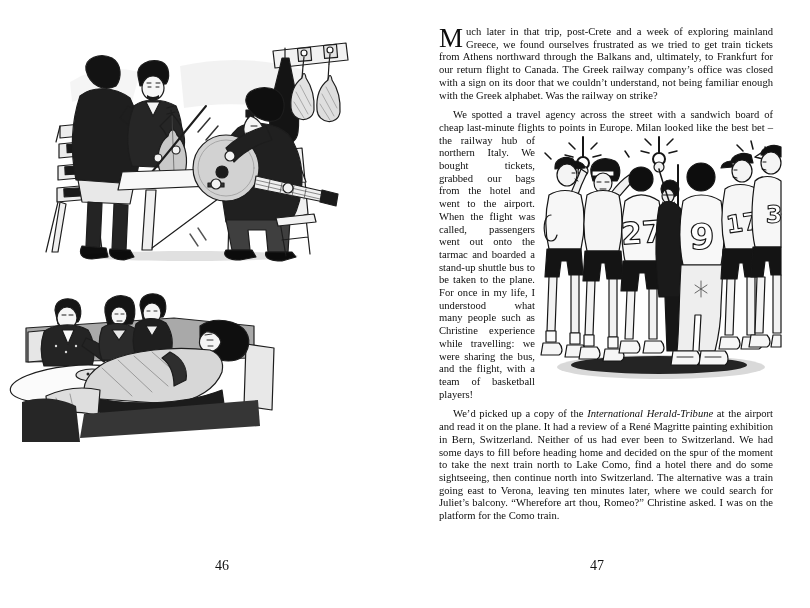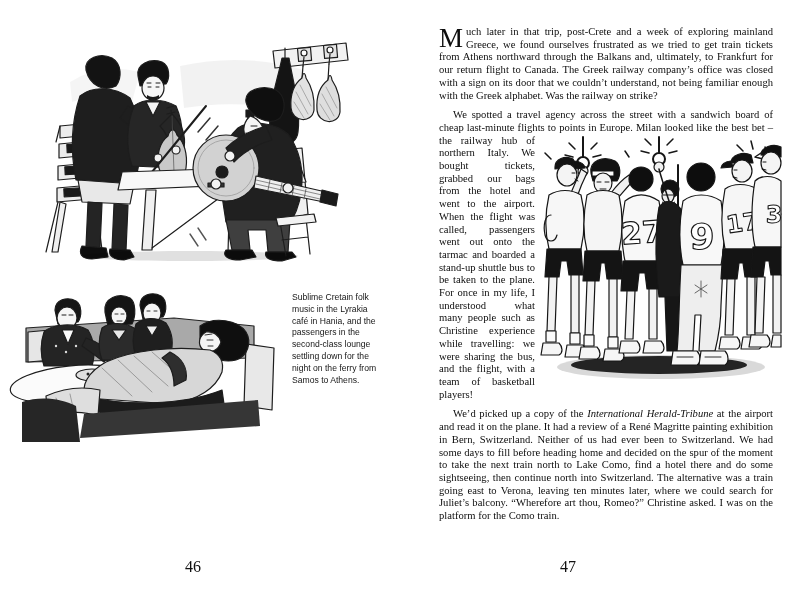--- a/index.html
+++ b/index.html
@@ -6,21 +6,21 @@
   .spread{position:relative;width:810px;height:608px;background:#ffffff;overflow:hidden;
           font-family:"Liberation Serif",serif;color:#0d0d0d;}
   .page{position:absolute;top:0;height:608px;}
   .page-left{left:0;width:405px;}
   .page-right{left:405px;width:405px;}
   figure{margin:0;}
   .illus-cafe{position:absolute;left:30px;top:22px;width:356px;height:240px;}
   .illus-ferry{position:absolute;left:22px;top:288px;width:258px;height:157px;}
   .caption{position:absolute;left:292px;top:292px;width:86px;
            font-family:"Liberation Sans",sans-serif;font-size:8.6px;line-height:11.8px;color:#161616;}
-  .pagenum{position:absolute;top:558px;width:44px;text-align:left;font-size:16px;color:#111;}
+  .pagenum{position:absolute;top:558px;width:44px;text-align:right;font-size:14px;color:#111;}
   .pn-left{left:185px;}
   .pn-right{left:155px;} 
   .text-col{position:absolute;left:34px;top:26px;width:334px;  
             font-size:10.6px;line-height:12.7px;text-align:justify;}
   .text-col p{margin:0 0 7px 0;}
   .p-indent{text-indent:14px;}
   .dropcap{float:left;font-size:27px;line-height:22px;padding:1px 3px 0 0;color:#0d0d0d;}
   .bball-float{float:right;width:240px;height:252px;margin:2px -8px 0 6px;}
   .bball-float svg{display:block;}
   svg{overflow:visible;}
@@ -208,21 +208,20 @@
             <path d="M24,108 C42,100 60,98 78,102 L76,128 C58,122 40,124 26,132 Z" fill="#dedede"></path>
             <path d="M34,110 L40,126 M48,106 L52,124" stroke="#8a8a8a" stroke-width="0.8"></path>
           </g>
 
           <path d="M0,114 C18,108 38,110 54,118 L58,154 L0,154 Z" fill="#262626" stroke="none"></path>
           <path d="M62,126 L236,112 L238,138 L58,150 Z" fill="#363636" stroke="none"></path>
         </g>
       </svg>
     </figure>
 
-    <div class="caption">Sublime Cretain folk music in the Lyrakia café in Hania, and the passengers in the second-class lounge settling down for the night on the ferry from Samos to Athens.</div>
 
     <div class="pagenum pn-left">46</div>
   </section>
 
   <section class="page page-right">
     <div class="text-col">
 
       <p><span class="dropcap">M</span><span>uch later in that trip, post-Crete and a week of exploring mainland Greece, we found ourselves frustrated as we tried to get train tickets from Athens northward through the Balkans and, ultimately, to Frankfurt for our return flight to Canada. The Greek railway company’s office was closed with a sign on its door that we couldn’t understand, not being familiar enough with the Greek alphabet. Was the railway on strike?</span></p>
 
       <p class="p-indent"><span>We spotted a travel agency across the street with a sandwich board of cheap last-minute flights to points in Europe. Milan looked like the </span><span class="bball-float">

